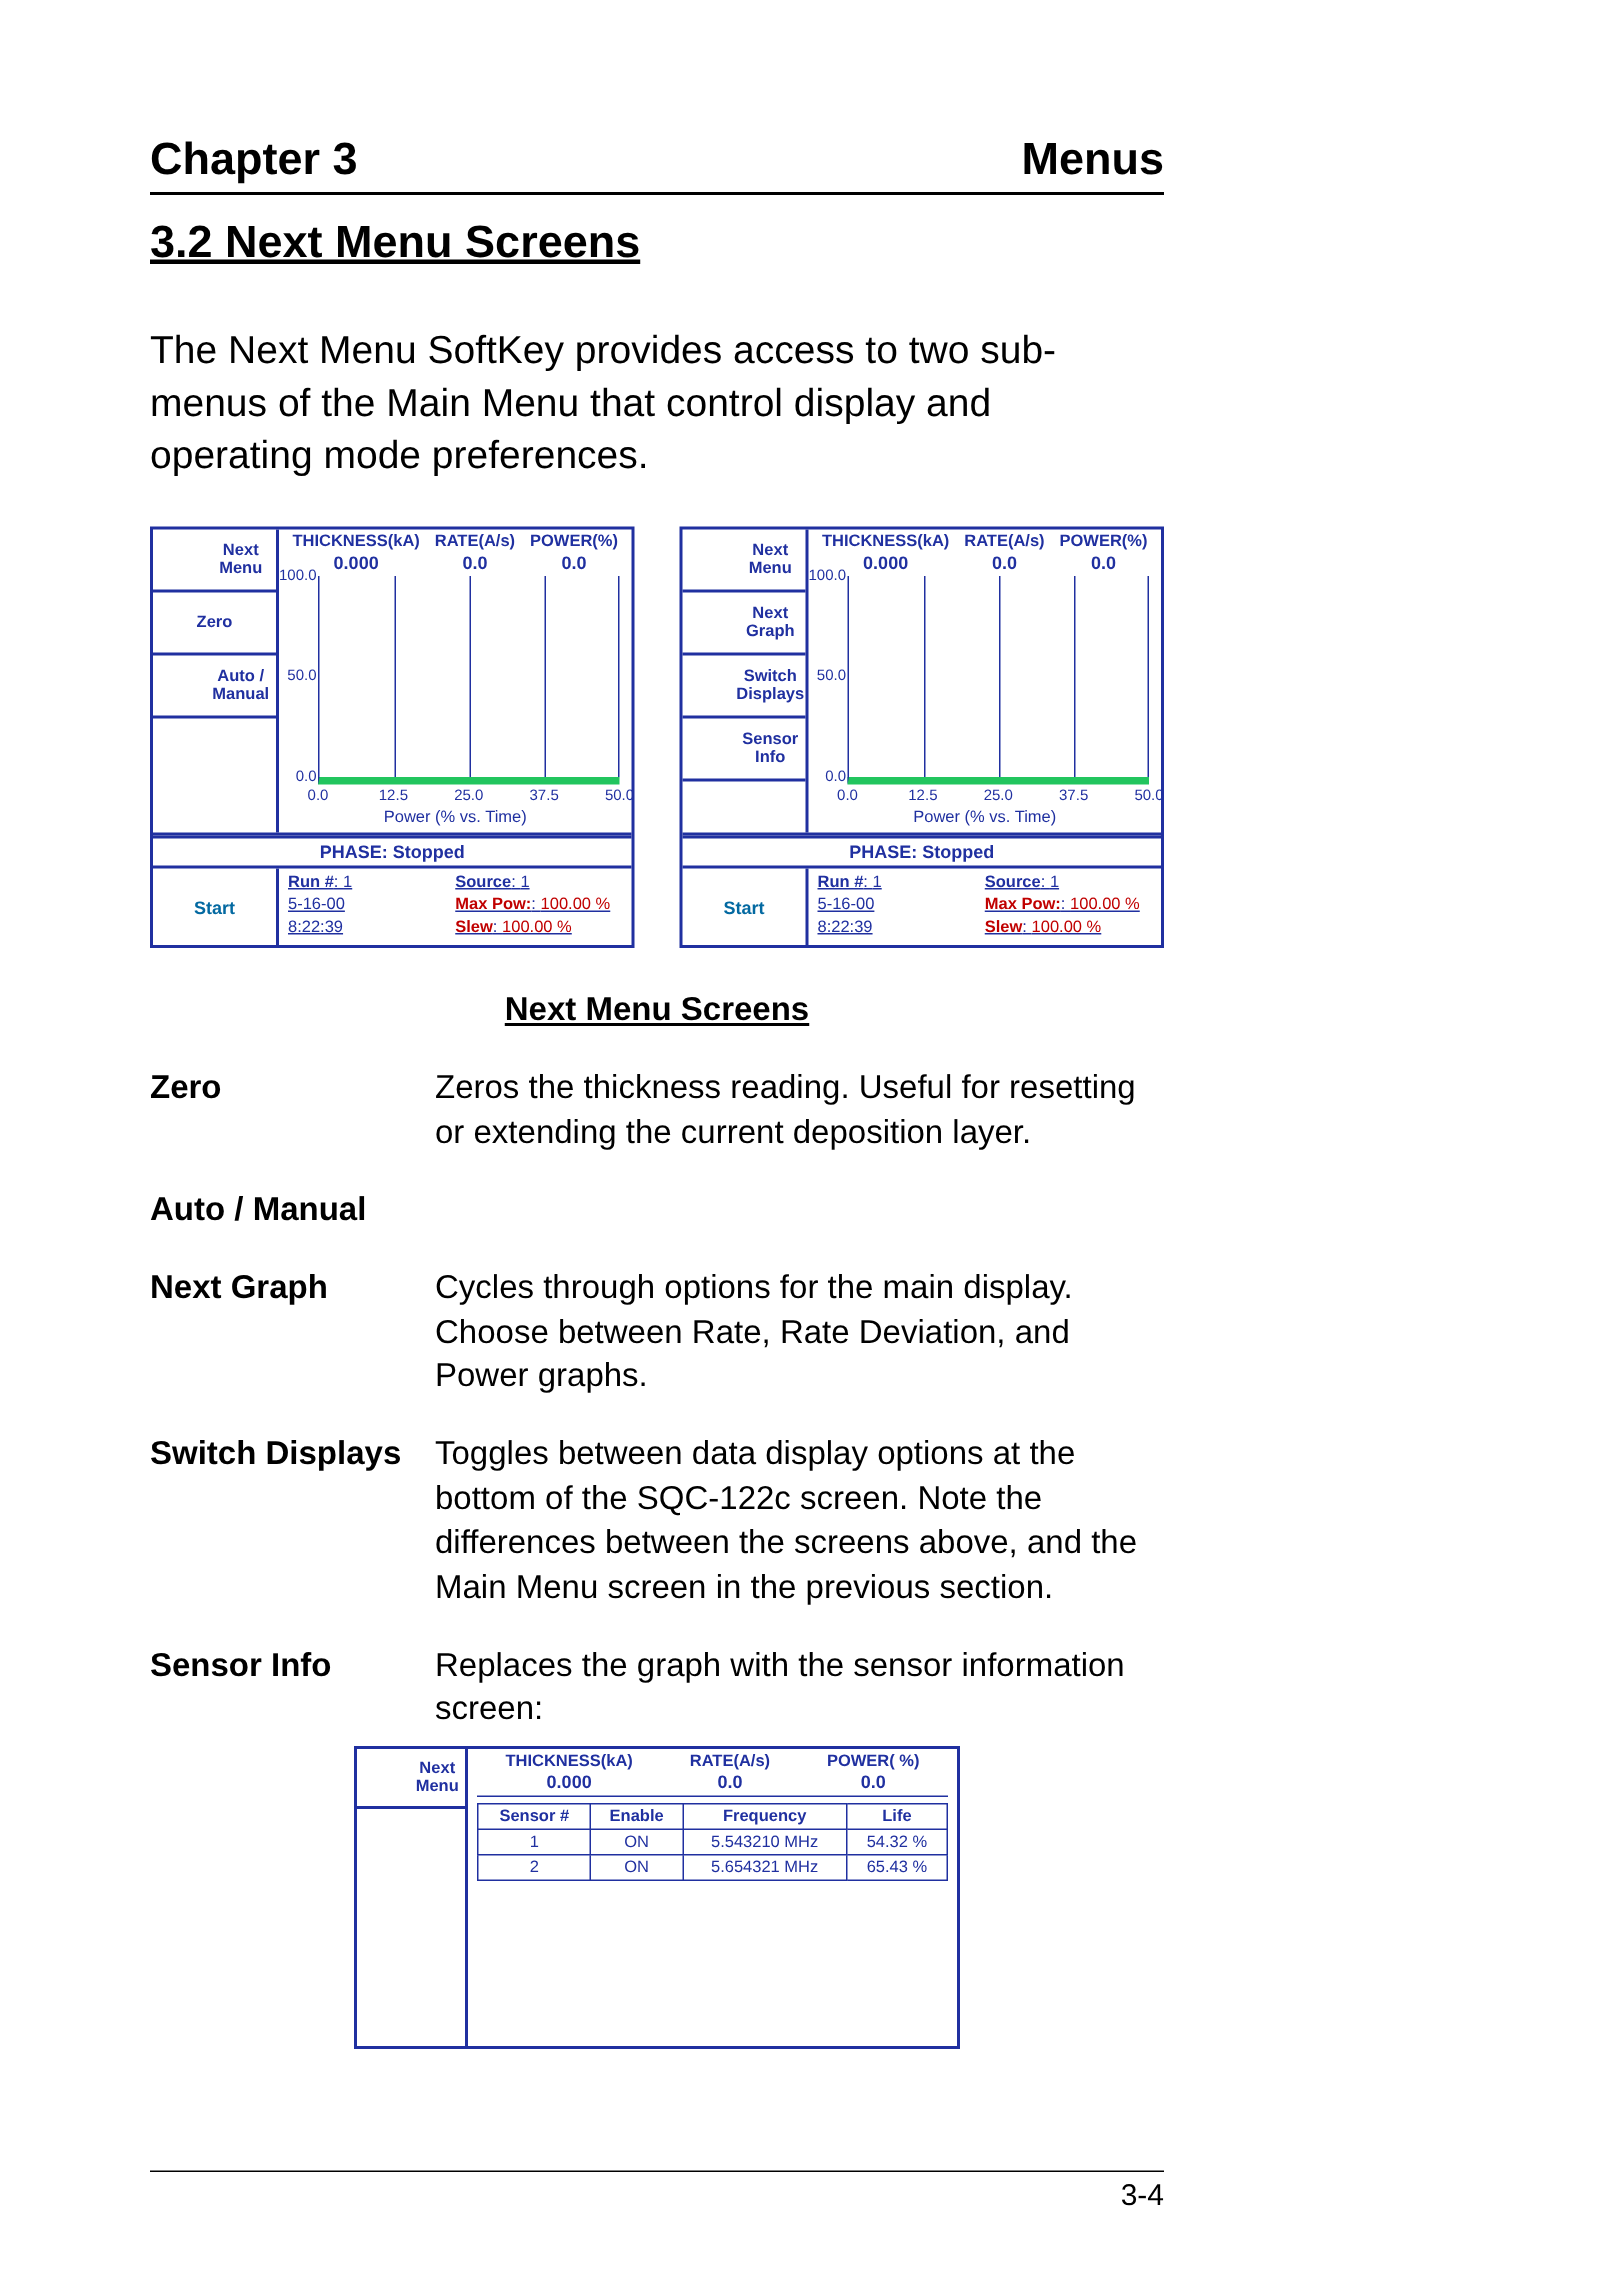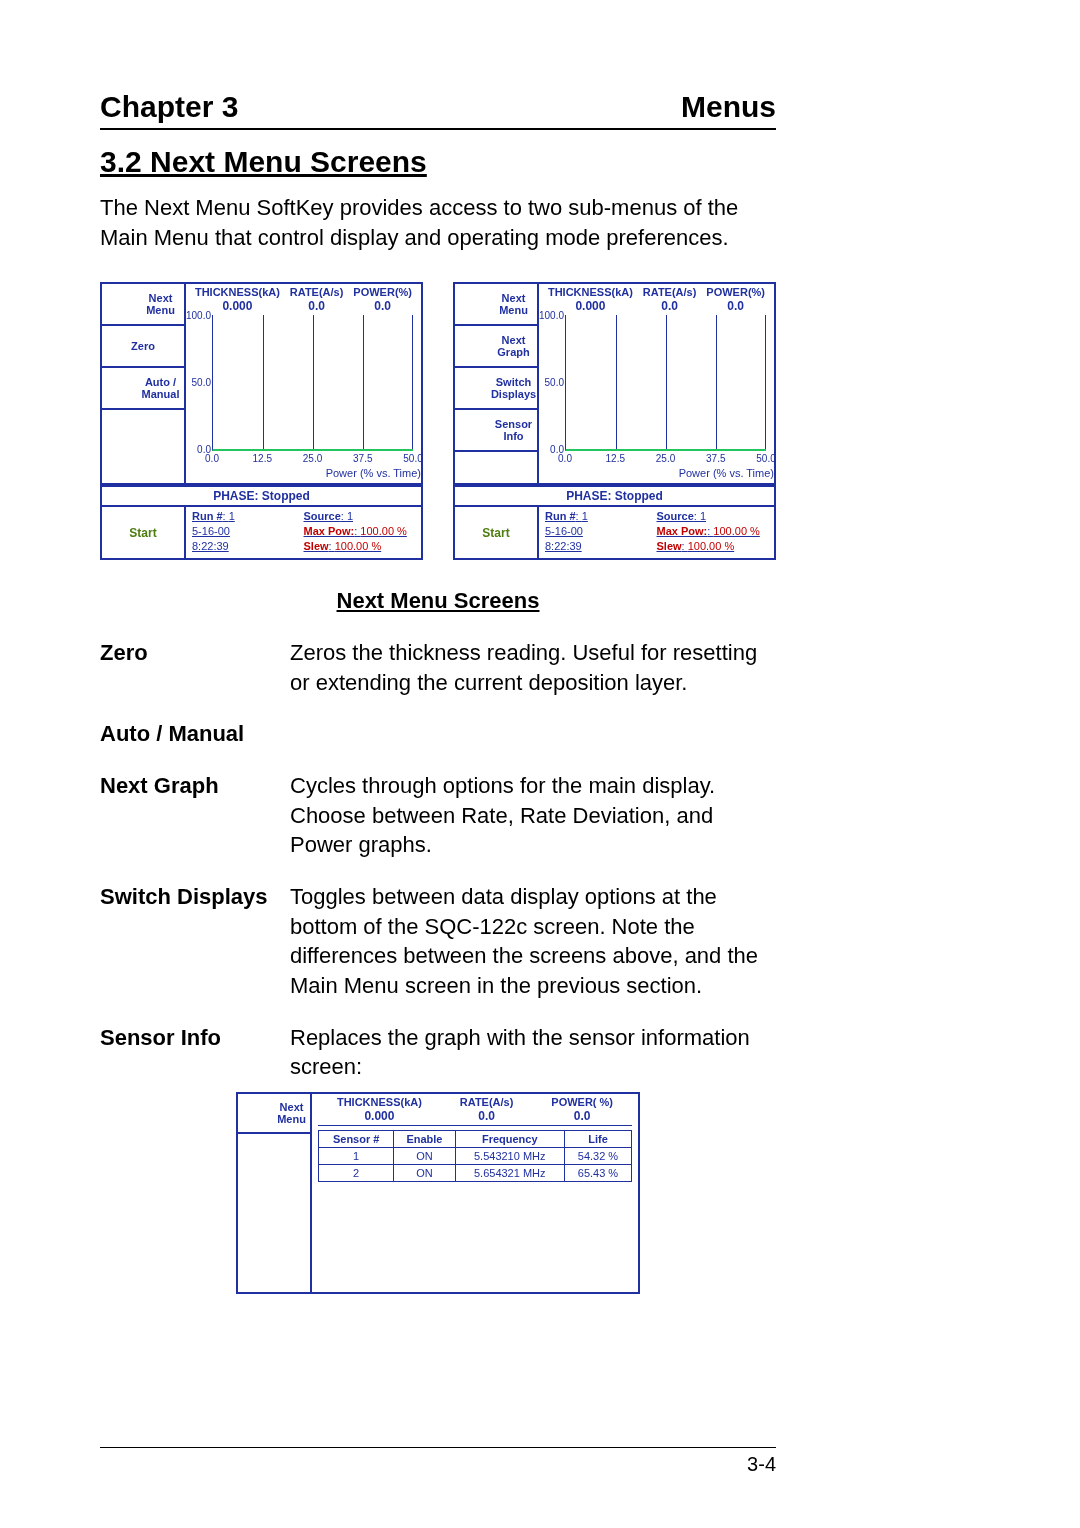--- a/index.html
+++ b/index.html
@@ -28,22 +28,22 @@
     font-size: 30px;
     font-weight: bold;
   }
   .section-title {
     margin-top: 15px;
     font-size: 30px;
     font-weight: bold;
     text-decoration: underline;
   }
   .body-text {
-    margin-top: 14px;
-    font-size: 22px;
+    margin-top: 37px;
+    font-size: 26px;
     line-height: 1.35;
   }
 
   
   .screens-row {
     display: flex;
     justify-content: center;
     gap: 30px;
     margin-top: 30px;
   }
@@ -92,21 +92,21 @@
     font-weight: bold;
     color: #2030a0;
   }
   .ro-block .val { font-size: 12px; margin-top: 1px; }
 
   .chart {
     position: relative;
     height: 134px;
     margin: 0 8px 2px 26px;
     border-left: 1px solid #2030a0;
-    border-bottom: 2px solid #22c55e;
+    border-bottom: 5px solid #22c55e;
   }
   .chart .vgrid {
     position: absolute; top:0; bottom:0; border-left:1px solid #2030a0;
   }
   .chart .vgrid.v1 { left: 25%; }
   .chart .vgrid.v2 { left: 50%; }
   .chart .vgrid.v3 { left: 75%; }
   .chart .vgrid.v4 { right: 0; }
 
   .ylab {
@@ -123,21 +123,21 @@
     margin: 0 8px 0 26px;
     font-size: 10px;
     color: #2030a0;
   }
   .xlab-row span {
     position: absolute;
     transform: translateX(-50%);
     top: 0;
   }
   .axis-title {
-    text-align: right;
+    text-align: center;
     font-size: 11px;
     color: #2030a0;
     margin-top: 2px;
     margin-bottom: 4px;
   }
 
   .phase-bar {
     border-top: 2px solid #2030a0;
     text-align: center;
     font-size: 12px;
@@ -146,21 +146,21 @@
     padding: 2px 0;
   }
 
   .device-bottom {
     display: flex;
     border-top: 2px solid #2030a0;
   }
   .start-btn {
     width: 82px;
     display:flex; align-items:center; justify-content:center;
-    font-size: 12px; font-weight: bold; color:#4d7c0f;
+    font-size: 12px; font-weight: bold; color:#0369a1;
     border-right: 2px solid #2030a0;
   }
   .status-grid {
     flex:1;
     display: grid;
     grid-template-columns: 1fr 1fr;
     font-size: 11px;
     color: #2030a0;
     padding: 2px 6px 4px 6px;
     line-height: 1.35;

